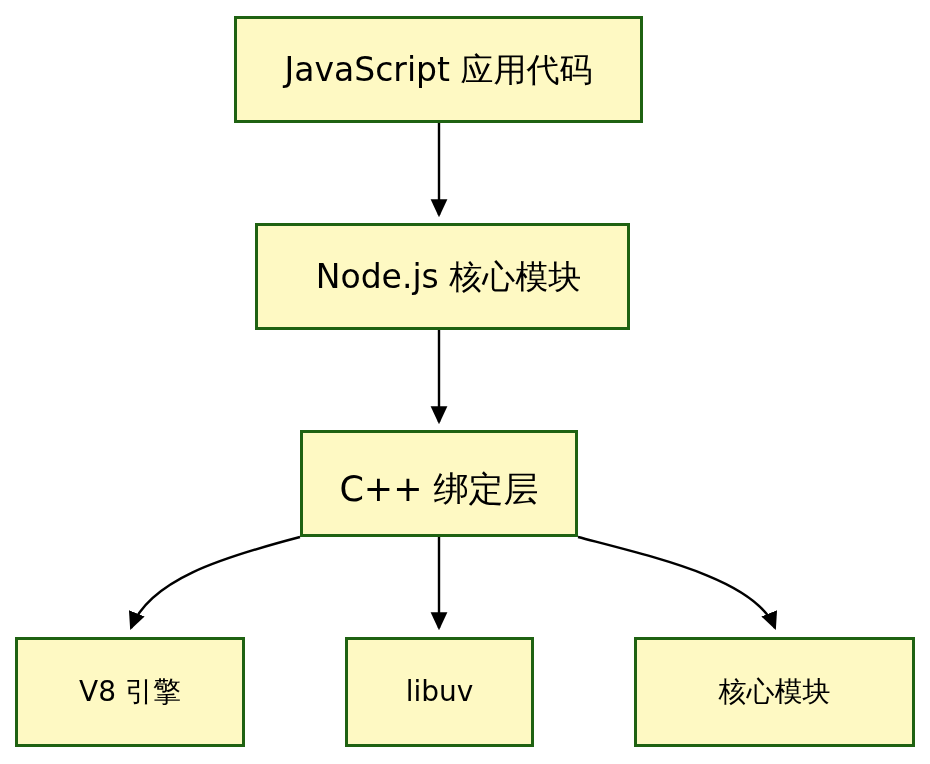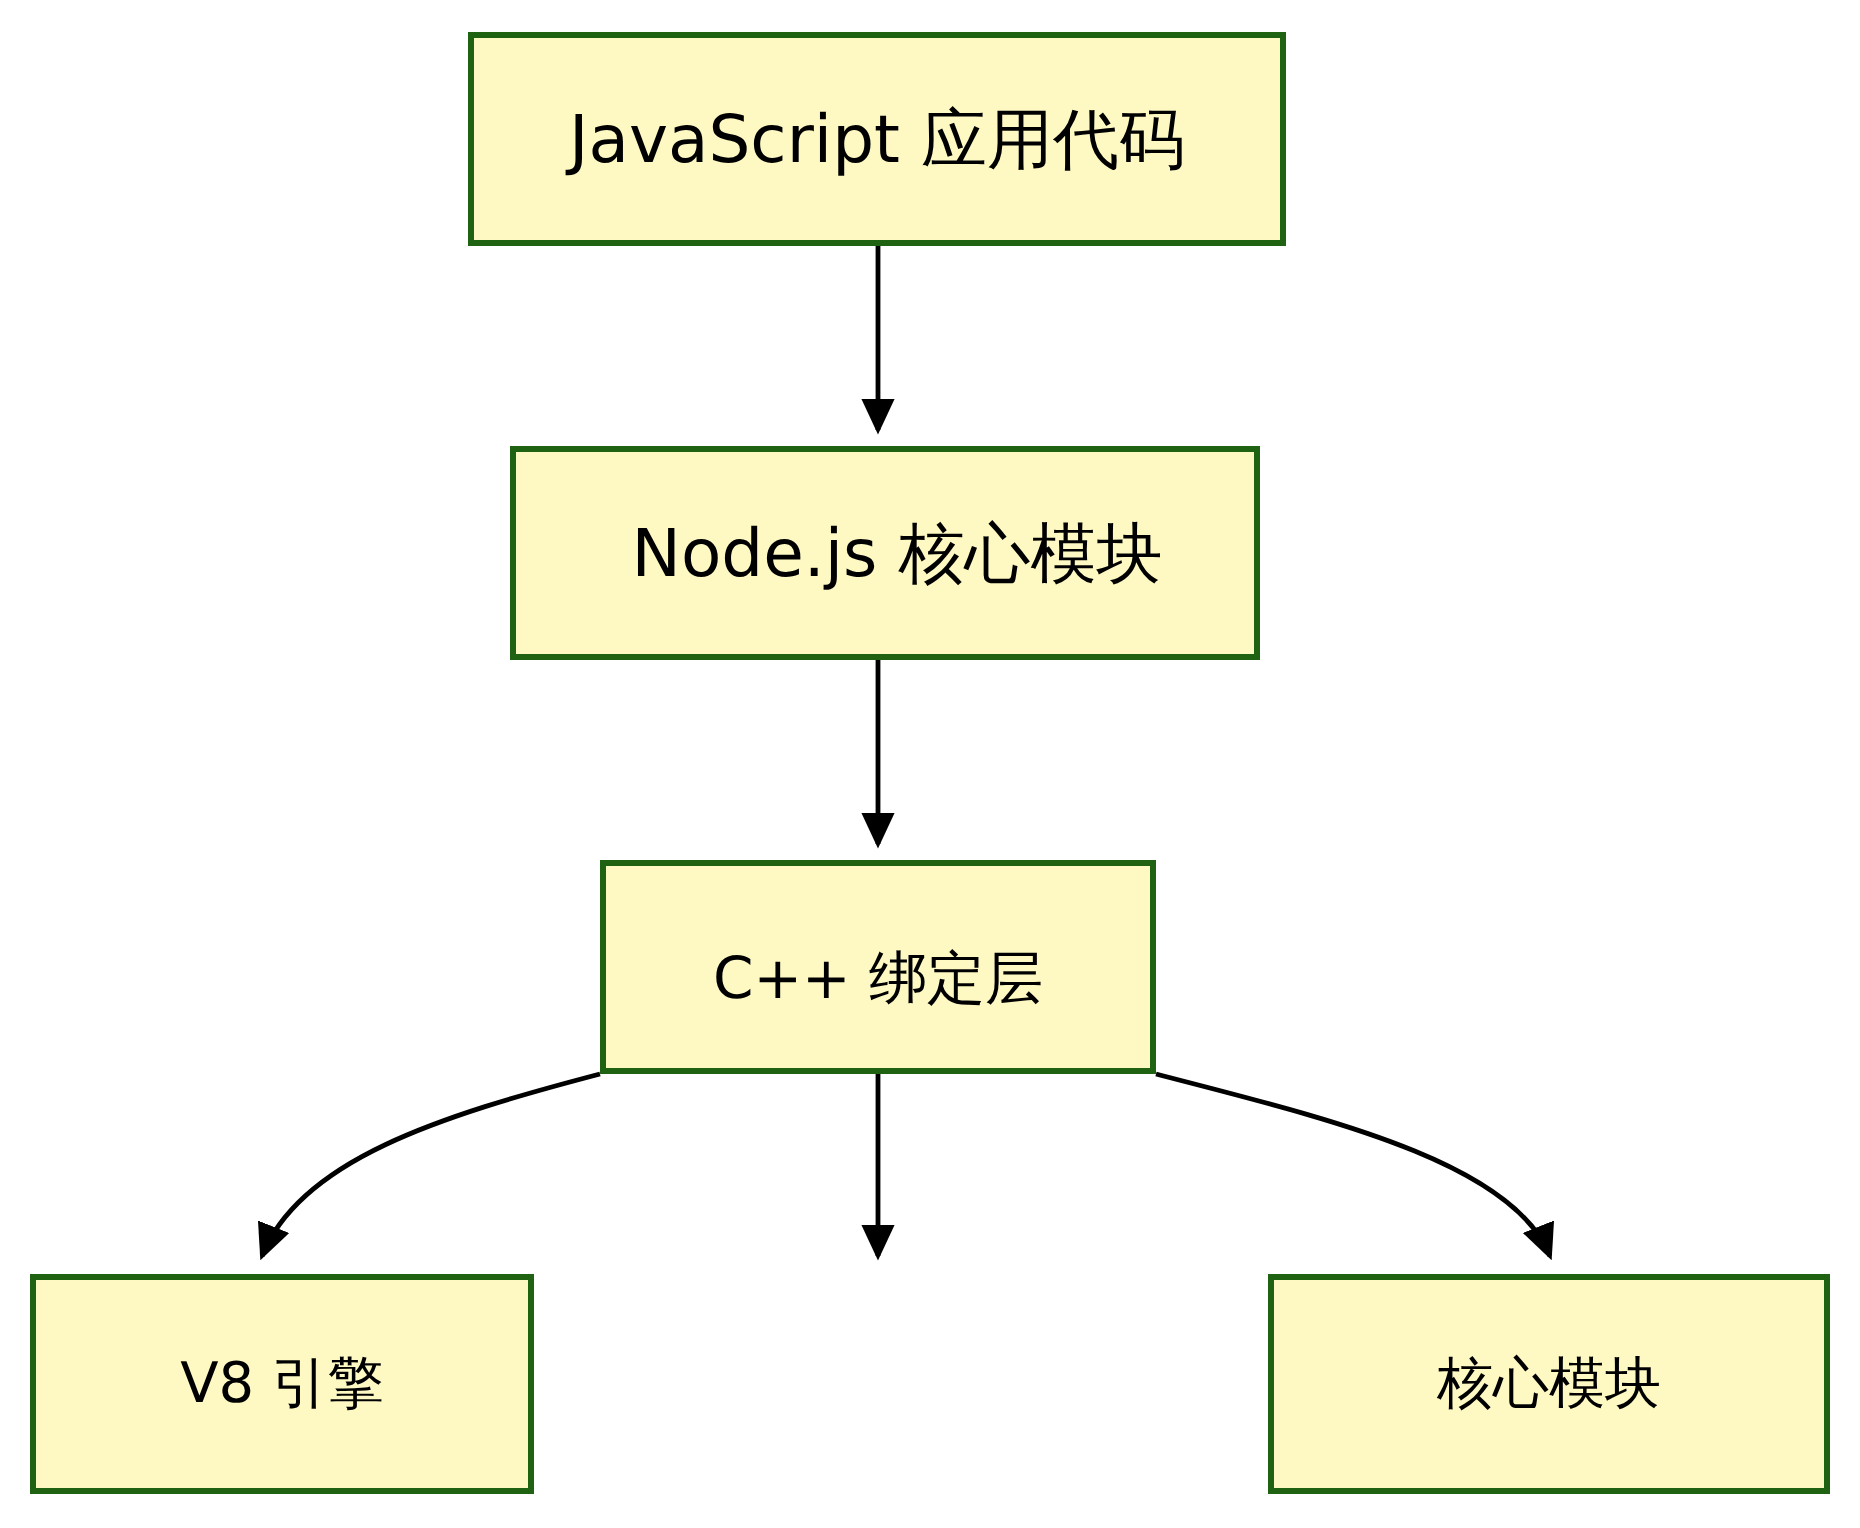--- a/index.html
+++ b/index.html
@@ -39,28 +39,28 @@
     white-space: nowrap;
   }
   .node-label {
     display: block;
   }
 
   
   #node-app        { left: 234px; top: 16px;  width: 409px; height: 107px; }
   #node-core       { left: 255px; top: 223px; width: 375px; height: 107px; padding-left: 12px; }
   #node-binding    { left: 300px; top: 430px; width: 278px; height: 107px; }
-  #node-v8         { left: 15px;  top: 637px; width: 252px; height: 110px; }
+  #node-v8         { left: 15px;  top: 637px; width: 230px; height: 110px; }
   #node-libuv      { left: 345px; top: 637px; width: 189px; height: 110px; }
   #node-otherlibs  { left: 634px; top: 637px; width: 281px; height: 110px; }
 
   
   #node-app .node-label       { font-size: 33px; }
   #node-core .node-label      { font-size: 33px; }
-  #node-binding .node-label   { font-size: 29px; margin-top: 12px; }
+  #node-binding .node-label   { font-size: 35px; margin-top: 12px; }
   #node-v8 .node-label        { font-size: 28px; }
   #node-libuv .node-label     { font-size: 28px; }
   #node-otherlibs .node-label { font-size: 28px; }
 </style>
 </head>
 <body>
 
 <div id="diagram-canvas">
 
   <svg id="edge-layer" viewBox="0 0 930 764" width="930" height="764" xmlns="http://www.w3.org/2000/svg">
@@ -90,18 +90,21 @@
   </div>
 
   <div class="node" id="node-binding">
     <span class="node-label">C++ 绑定层</span>
   </div>
 
   <div class="node" id="node-v8">
     <span class="node-label">V8 引擎</span>
   </div>
 
+  <div class="node" id="node-libuv">
+    <span class="node-label">libuv</span>
+  </div>
 
   <div class="node" id="node-otherlibs">
     <span class="node-label">核心模块</span>
   </div>
 
 </div>
 
 </body></html>

